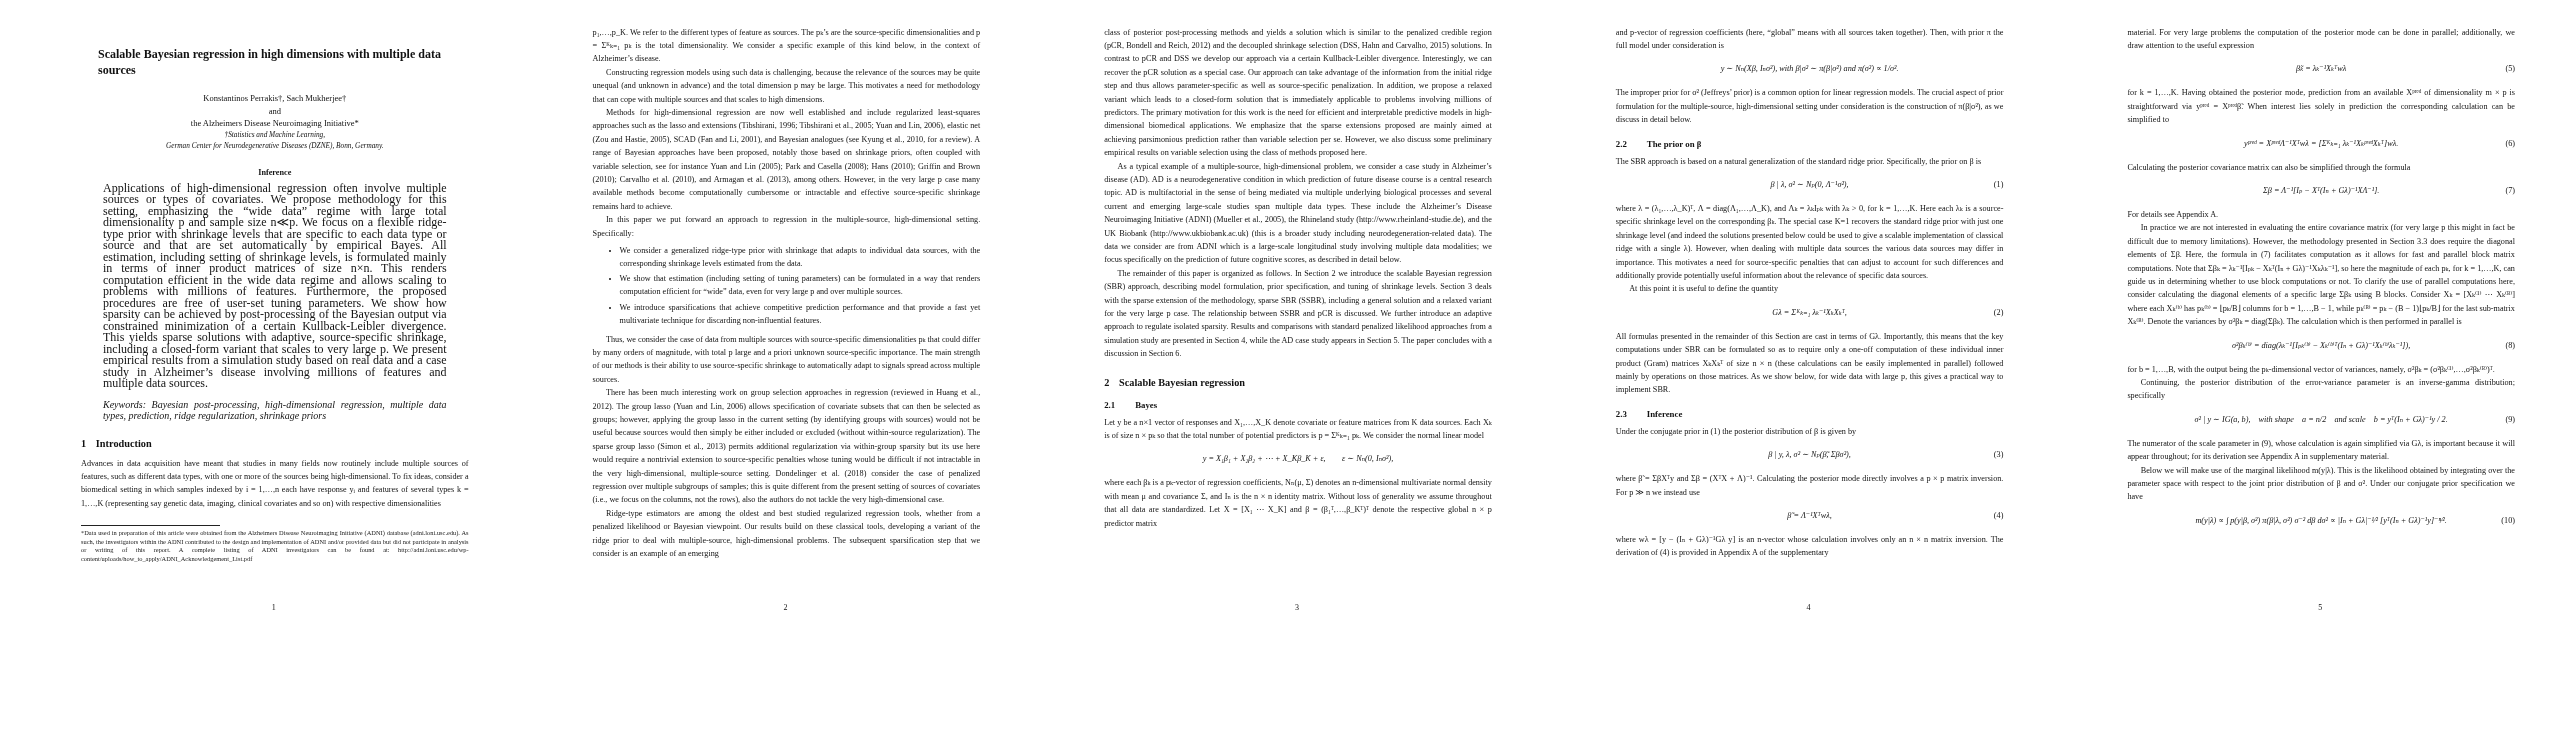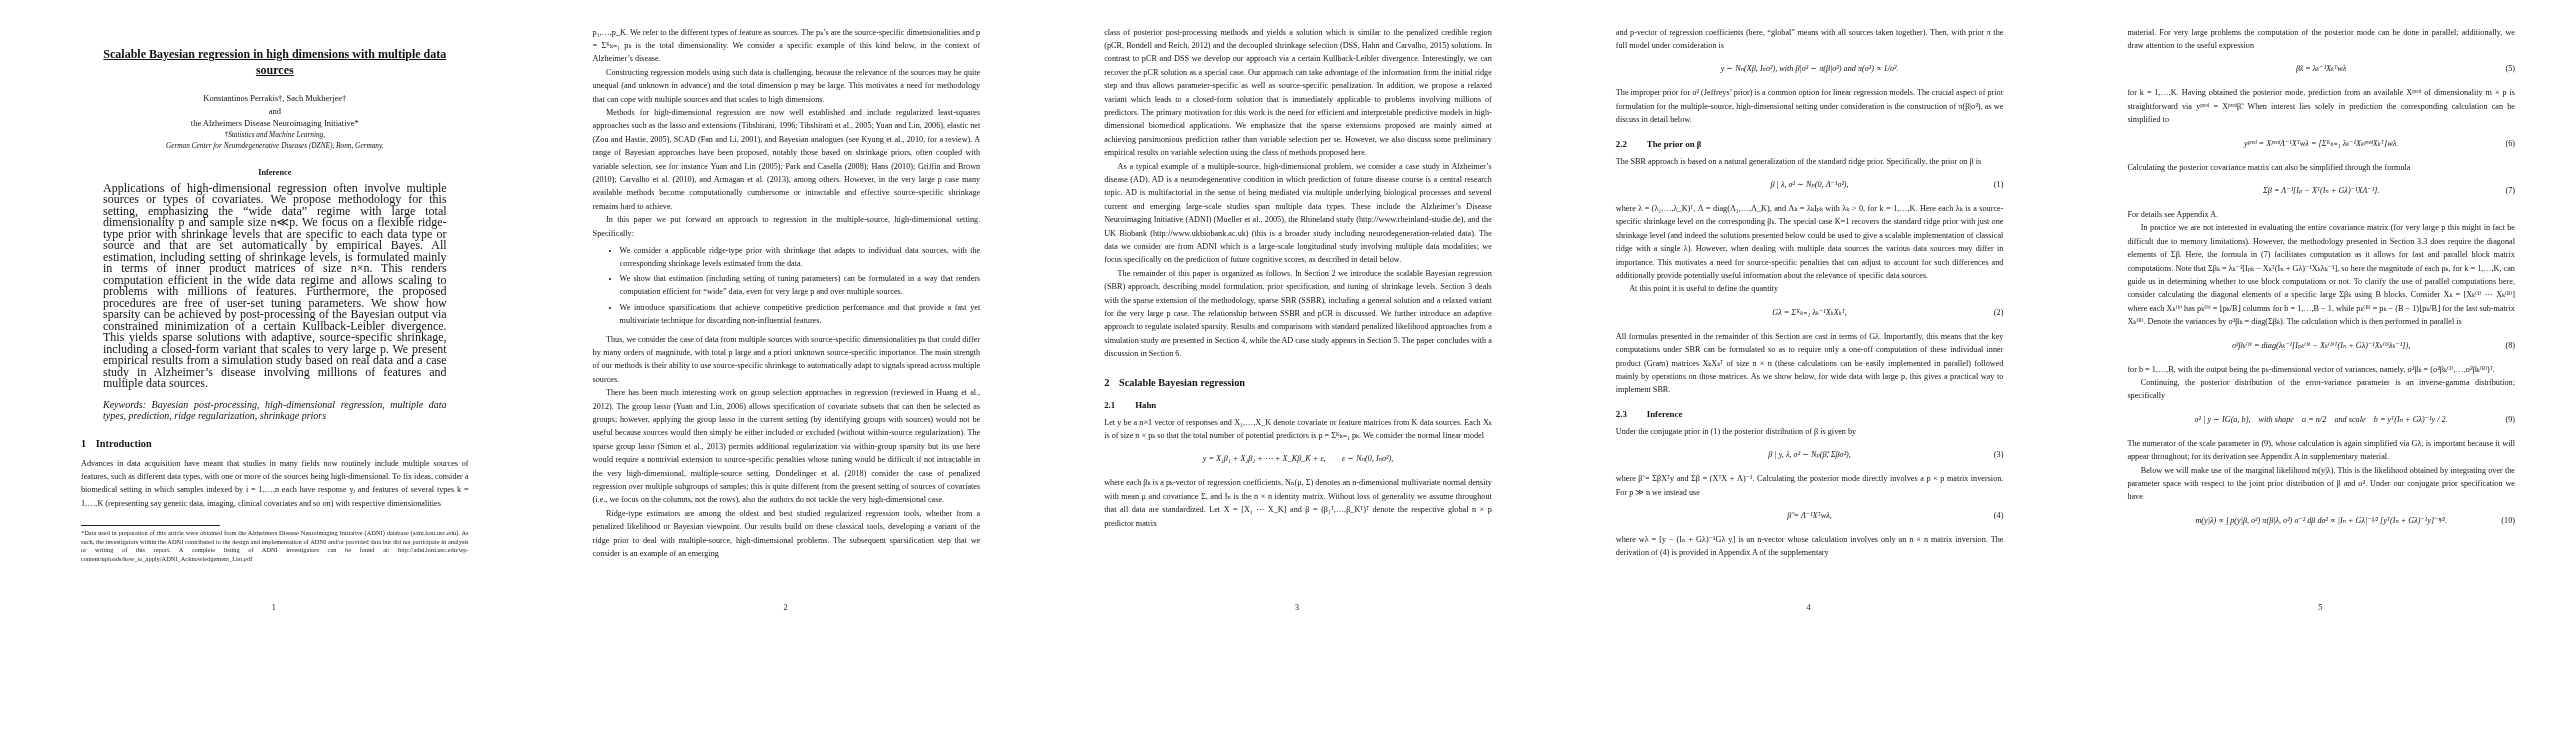--- a/index.html
+++ b/index.html
@@ -19,21 +19,21 @@
     font-family: "Liberation Sans", "DejaVu Sans", sans-serif;
     font-size: 8.2px; letter-spacing: 0.4px;
     color: #5a5a5a; white-space: nowrap;
   }
 
   #pages { position: absolute; left: 18px; top: 0; display: flex; width: 2558px; height: 729px; }
   .page { position: relative; width: 512px; height: 628px; padding: 25.5px 61px 0 63px; overflow: hidden; background: #ffffff; }
 
   .pagenum { position: absolute; bottom: 16px; left: 0; width: 100%; text-align: center; font-size: 8px; }
 
-  .title { text-align: center; font-size: 12px; font-weight: bold; line-height: 1.35; margin: 20.7px 17px 14.6px; text-decoration: underline; }
+  .title { font-size: 12px; font-weight: bold; line-height: 1.35; margin: 20.7px 17px 14.6px; }
   .author { text-align: center; font-size: 8.5px; margin: 2.4px 0; }
   .affil  { text-align: center; font-style: italic; font-size: 7.3px; margin: 1.2px 0; }
   .h-abstract { text-align: center; font-weight: bold; font-size: 8.2px; margin: 18px 0 6px; }
   .abstract { margin: 0 22px; font-size: 12px; line-height: 11.5px; text-align: justify; }
   .keywords { margin: 9px 22px 0; font-size: 10px; line-height: 11.5px; text-align: justify; font-style: italic; }
 
   .section { font-size: 10.3px; font-weight: bold; margin: 16px 0 8px; }
   .section .snum { margin-right: 9.7px; }
   .subsection { font-size: 8.8px; font-weight: bold; margin: 12px 0 6px; }
   .subsection .snum { margin-right: 20px; }
@@ -71,35 +71,35 @@
         <div class="para noind">Advances in data acquisition have meant that studies in many fields now routinely include multiple sources of features, such as different data types, with one or more of the sources being high-dimensional. To fix ideas, consider a biomedical setting in which samples indexed by i = 1,…,n each have response yᵢ and features of several types k = 1,…,K (representing say genetic data, imaging, clinical covariates and so on) with respective dimensionalities</div>
         <div class="footnote">*Data used in preparation of this article were obtained from the Alzheimers Disease Neuroimaging Initiative (ADNI) database (adni.loni.usc.edu). As such, the investigators within the ADNI contributed to the design and implementation of ADNI and/or provided data but did not participate in analysis or writing of this report. A complete listing of ADNI investigators can be found at: http://adni.loni.usc.edu/wp-content/uploads/how_to_apply/ADNI_Acknowledgement_List.pdf</div>
         <div class="pagenum">1</div>
       </div>
       <div class="page">
         <div class="para noind">p₁,…,p_K. We refer to the different types of feature as sources. The pₖ’s are the source-specific dimensionalities and p = Σᴷₖ₌₁ pₖ is the total dimensionality. We consider a specific example of this kind below, in the context of Alzheimer’s disease.</div>
         <div class="para">Constructing regression models using such data is challenging, because the relevance of the sources may be quite unequal (and unknown in advance) and the total dimension p may be large. This motivates a need for methodology that can cope with multiple sources and that scales to high dimensions.</div>
         <div class="para">Methods for high-dimensional regression are now well established and include regularized least-squares approaches such as the lasso and extensions (Tibshirani, 1996; Tibshirani et al., 2005; Yuan and Lin, 2006), elastic net (Zou and Hastie, 2005), SCAD (Fan and Li, 2001), and Bayesian analogues (see Kyung et al., 2010, for a review). A range of Bayesian approaches have been proposed, notably those based on shrinkage priors, often coupled with variable selection, see for instance Yuan and Lin (2005); Park and Casella (2008); Hans (2010); Griffin and Brown (2010); Carvalho et al. (2010), and Armagan et al. (2013), among others. However, in the very large p case many available methods become computationally cumbersome or intractable and effective source-specific shrinkage remains hard to achieve.</div>
         <div class="para">In this paper we put forward an approach to regression in the multiple-source, high-dimensional setting. Specifically:</div>
         <ul class="bullets">
-          <li>We consider a applicable ridge-type prior with shrinkage that adapts to individual data sources, with the corresponding shrinkage levels estimated from the data.</li>
+          <li>We consider a generalized ridge-type prior with shrinkage that adapts to individual data sources, with the corresponding shrinkage levels estimated from the data.</li>
           <li>We show that estimation (including setting of tuning parameters) can be formulated in a way that renders computation efficient for “wide” data, even for very large p and over multiple sources.</li>
           <li>We introduce sparsifications that achieve competitive prediction performance and that provide a fast yet multivariate technique for discarding non-influential features.</li>
         </ul>
         <div class="para">Thus, we consider the case of data from multiple sources with source-specific dimensionalities pₖ that could differ by many orders of magnitude, with total p large and a priori unknown source-specific importance. The main strength of our methods is their ability to use source-specific shrinkage to automatically adapt to signals spread across multiple sources.</div>
         <div class="para">There has been much interesting work on group selection approaches in regression (reviewed in Huang et al., 2012). The group lasso (Yuan and Lin, 2006) allows specification of covariate subsets that can then be selected as groups; however, applying the group lasso in the current setting (by identifying groups with sources) would not be useful because sources would then simply be either included or excluded (without within-source regularization). The sparse group lasso (Simon et al., 2013) permits additional regularization via within-group sparsity but its use here would require a nontrivial extension to source-specific penalties whose tuning would be difficult if not intractable in the very high-dimensional, multiple-source setting. Dondelinger et al. (2018) consider the case of penalized regression over multiple subgroups of samples; this is quite different from the present setting of sources of covariates (i.e., we focus on the columns, not the rows), also the authors do not tackle the very high-dimensional case.</div>
         <div class="para">Ridge-type estimators are among the oldest and best studied regularized regression tools, whether from a penalized likelihood or Bayesian viewpoint. Our results build on these classical tools, developing a variant of the ridge prior to deal with multiple-source, high-dimensional problems. The subsequent sparsification step that we consider is an example of an emerging</div>
         <div class="pagenum">2</div>
       </div>
       <div class="page">
         <div class="para noind">class of posterior post-processing methods and yields a solution which is similar to the penalized credible region (pCR, Bondell and Reich, 2012) and the decoupled shrinkage selection (DSS, Hahn and Carvalho, 2015) solutions. In contrast to pCR and DSS we develop our approach via a certain Kullback-Leibler divergence. Interestingly, we can recover the pCR solution as a special case. Our approach can take advantage of the information from the initial ridge step and thus allows parameter-specific as well as source-specific penalization. In addition, we propose a relaxed variant which leads to a closed-form solution that is immediately applicable to problems involving millions of predictors. The primary motivation for this work is the need for efficient and interpretable predictive models in high-dimensional biomedical applications. We emphasize that the sparse extensions proposed are mainly aimed at achieving parsimonious prediction rather than variable selection per se. However, we also discuss some preliminary empirical results on variable selection using the class of methods proposed here.</div>
         <div class="para">As a typical example of a multiple-source, high-dimensional problem, we consider a case study in Alzheimer’s disease (AD). AD is a neurodegenerative condition in which prediction of future disease course is a central research topic. AD is multifactorial in the sense of being mediated via multiple underlying biological processes and several current and emerging large-scale studies span multiple data types. These include the Alzheimer’s Disease Neuroimaging Initiative (ADNI) (Mueller et al., 2005), the Rhineland study (http://www.rheinland-studie.de), and the UK Biobank (http://www.ukbiobank.ac.uk) (this is a broader study including neurodegeneration-related data). The data we consider are from ADNI which is a large-scale longitudinal study involving multiple data modalities; we focus specifically on the prediction of future cognitive scores, as described in detail below.</div>
         <div class="para">The remainder of this paper is organized as follows. In Section 2 we introduce the scalable Bayesian regression (SBR) approach, describing model formulation, prior specification, and tuning of shrinkage levels. Section 3 deals with the sparse extension of the methodology, sparse SBR (SSBR), including a general solution and a relaxed variant for the very large p case. The relationship between SSBR and pCR is discussed. We further introduce an adaptive approach to regulate isolated sparsity. Results and comparisons with standard penalized likelihood approaches from a simulation study are presented in Section 4, while the AD case study appears in Section 5. The paper concludes with a discussion in Section 6.</div>
         <div class="section"><span class="snum">2</span><span>Scalable Bayesian regression</span></div>
-        <div class="subsection"><span class="snum">2.1</span><span>Hahn</span></div>
+        <div class="subsection"><span class="snum">2.1</span><span>Bayes</span></div>
         <div class="para noind">Let y be a n×1 vector of responses and X₁,…,X_K denote covariate or feature matrices from K data sources. Each Xₖ is of size n × pₖ so that the total number of potential predictors is p = Σᴷₖ₌₁ pₖ. We consider the normal linear model</div>
         <div class="equation"><span class="eqbody">y = X₁β₁ + X₂β₂ + ⋯ + X_Kβ_K + ε,  ε ∼ Nₙ(0, Iₙσ²),</span></div>
         <div class="para noind">where each βₖ is a pₖ-vector of regression coefficients, Nₙ(μ, Σ) denotes an n-dimensional multivariate normal density with mean μ and covariance Σ, and Iₙ is the n × n identity matrix. Without loss of generality we assume throughout that all data are standardized. Let X = [X₁ ⋯ X_K] and β = (β₁ᵀ,…,β_Kᵀ)ᵀ denote the respective global n × p predictor matrix</div>
         <div class="pagenum">3</div>
       </div>
       <div class="page">
         <div class="para noind">and p-vector of regression coefficients (here, “global” means with all sources taken together). Then, with prior π the full model under consideration is</div>
         <div class="equation"><span class="eqbody">y ∼ Nₙ(Xβ, Iₙσ²), with β|σ² ∼ π(β|σ²) and π(σ²) ∝ 1/σ².</span></div>
         <div class="para noind">The improper prior for σ² (Jeffreys’ prior) is a common option for linear regression models. The crucial aspect of prior formulation for the multiple-source, high-dimensional setting under consideration is the construction of π(β|σ²), as we discuss in detail below.</div>
         <div class="subsection"><span class="snum">2.2</span><span>The prior on β</span></div>

